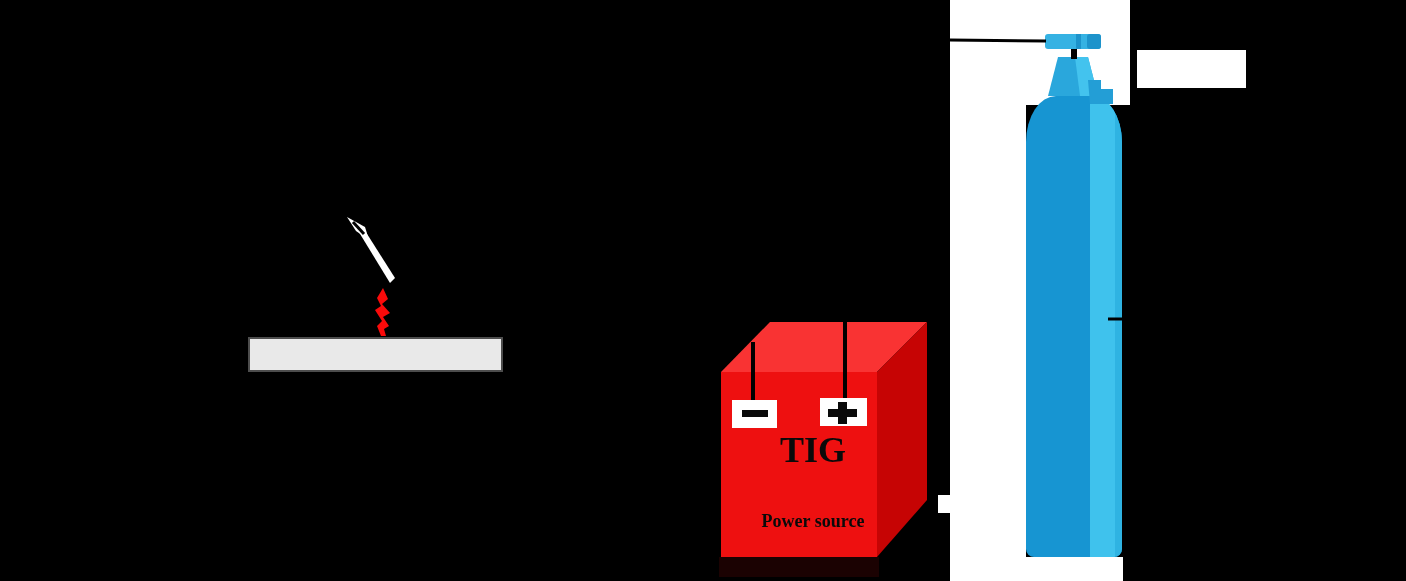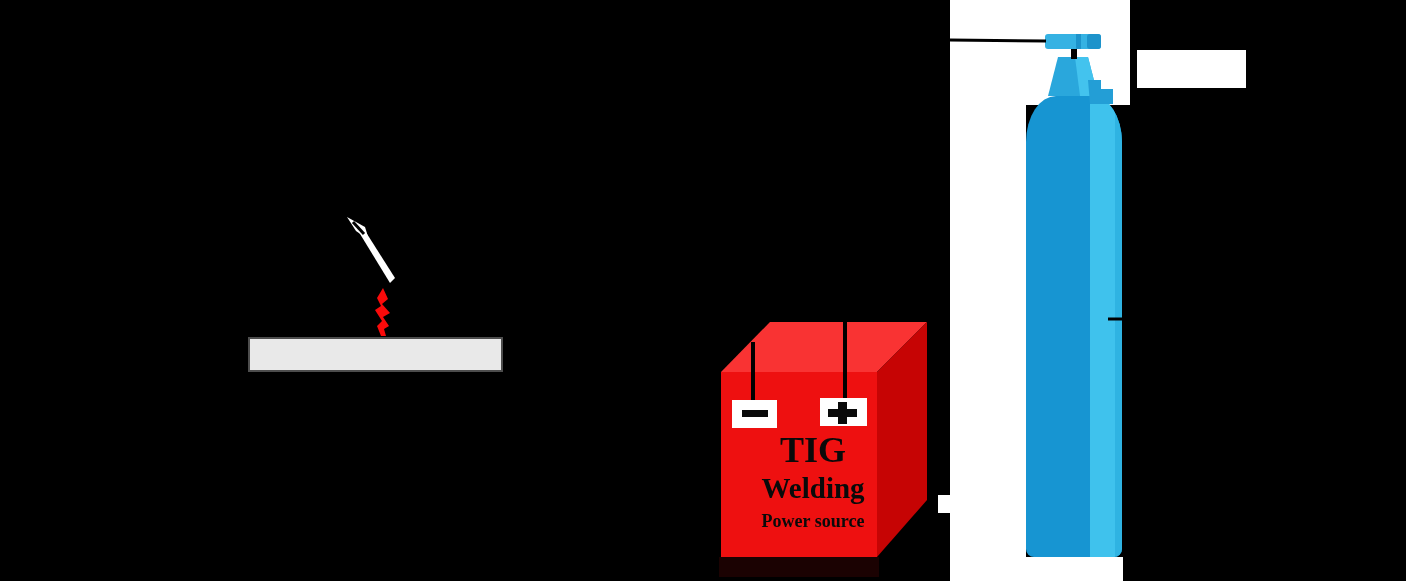--- a/index.html
+++ b/index.html
@@ -95,21 +95,20 @@
 
   <div class="abs terminal terminal-neg">
     <div class="abs minus-bar"></div>
   </div>
   <div class="abs terminal terminal-pos">
     <div class="abs plus-h"></div>
     <div class="abs plus-v"></div>
   </div>
 
   <div class="abs box-label lbl-tig">TIG</div>
-  <div class="abs box-label lbl-welding">Welding</div>
   <div class="abs box-label lbl-power">Power source</div>
 
   <svg class="abs overlay" viewBox="0 0 1406 581">
 
     <g>
       <polygon points="347,217 365,227 369,240 356,231" fill="#ffffff"></polygon>
       <polygon points="357,229 362,226 395,278 390,283" fill="#ffffff"></polygon>
       <line x1="353" y1="222" x2="364" y2="234" stroke="#000000" stroke-width="3"></line>
     </g>
 

